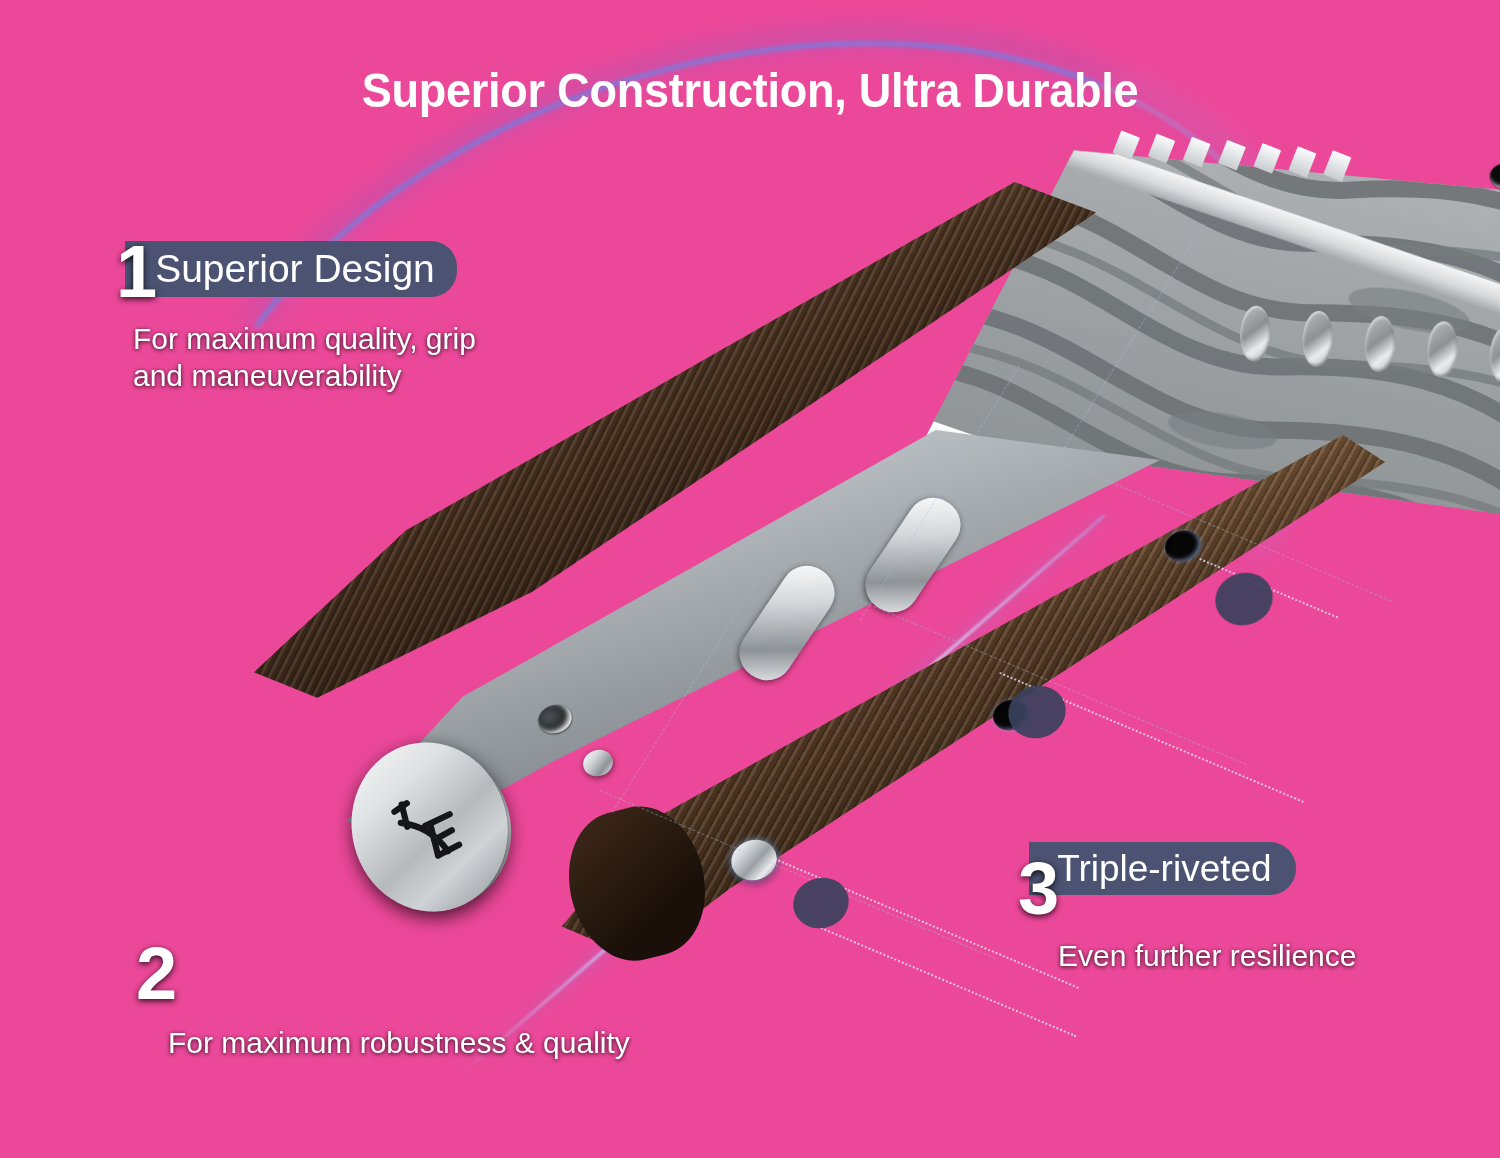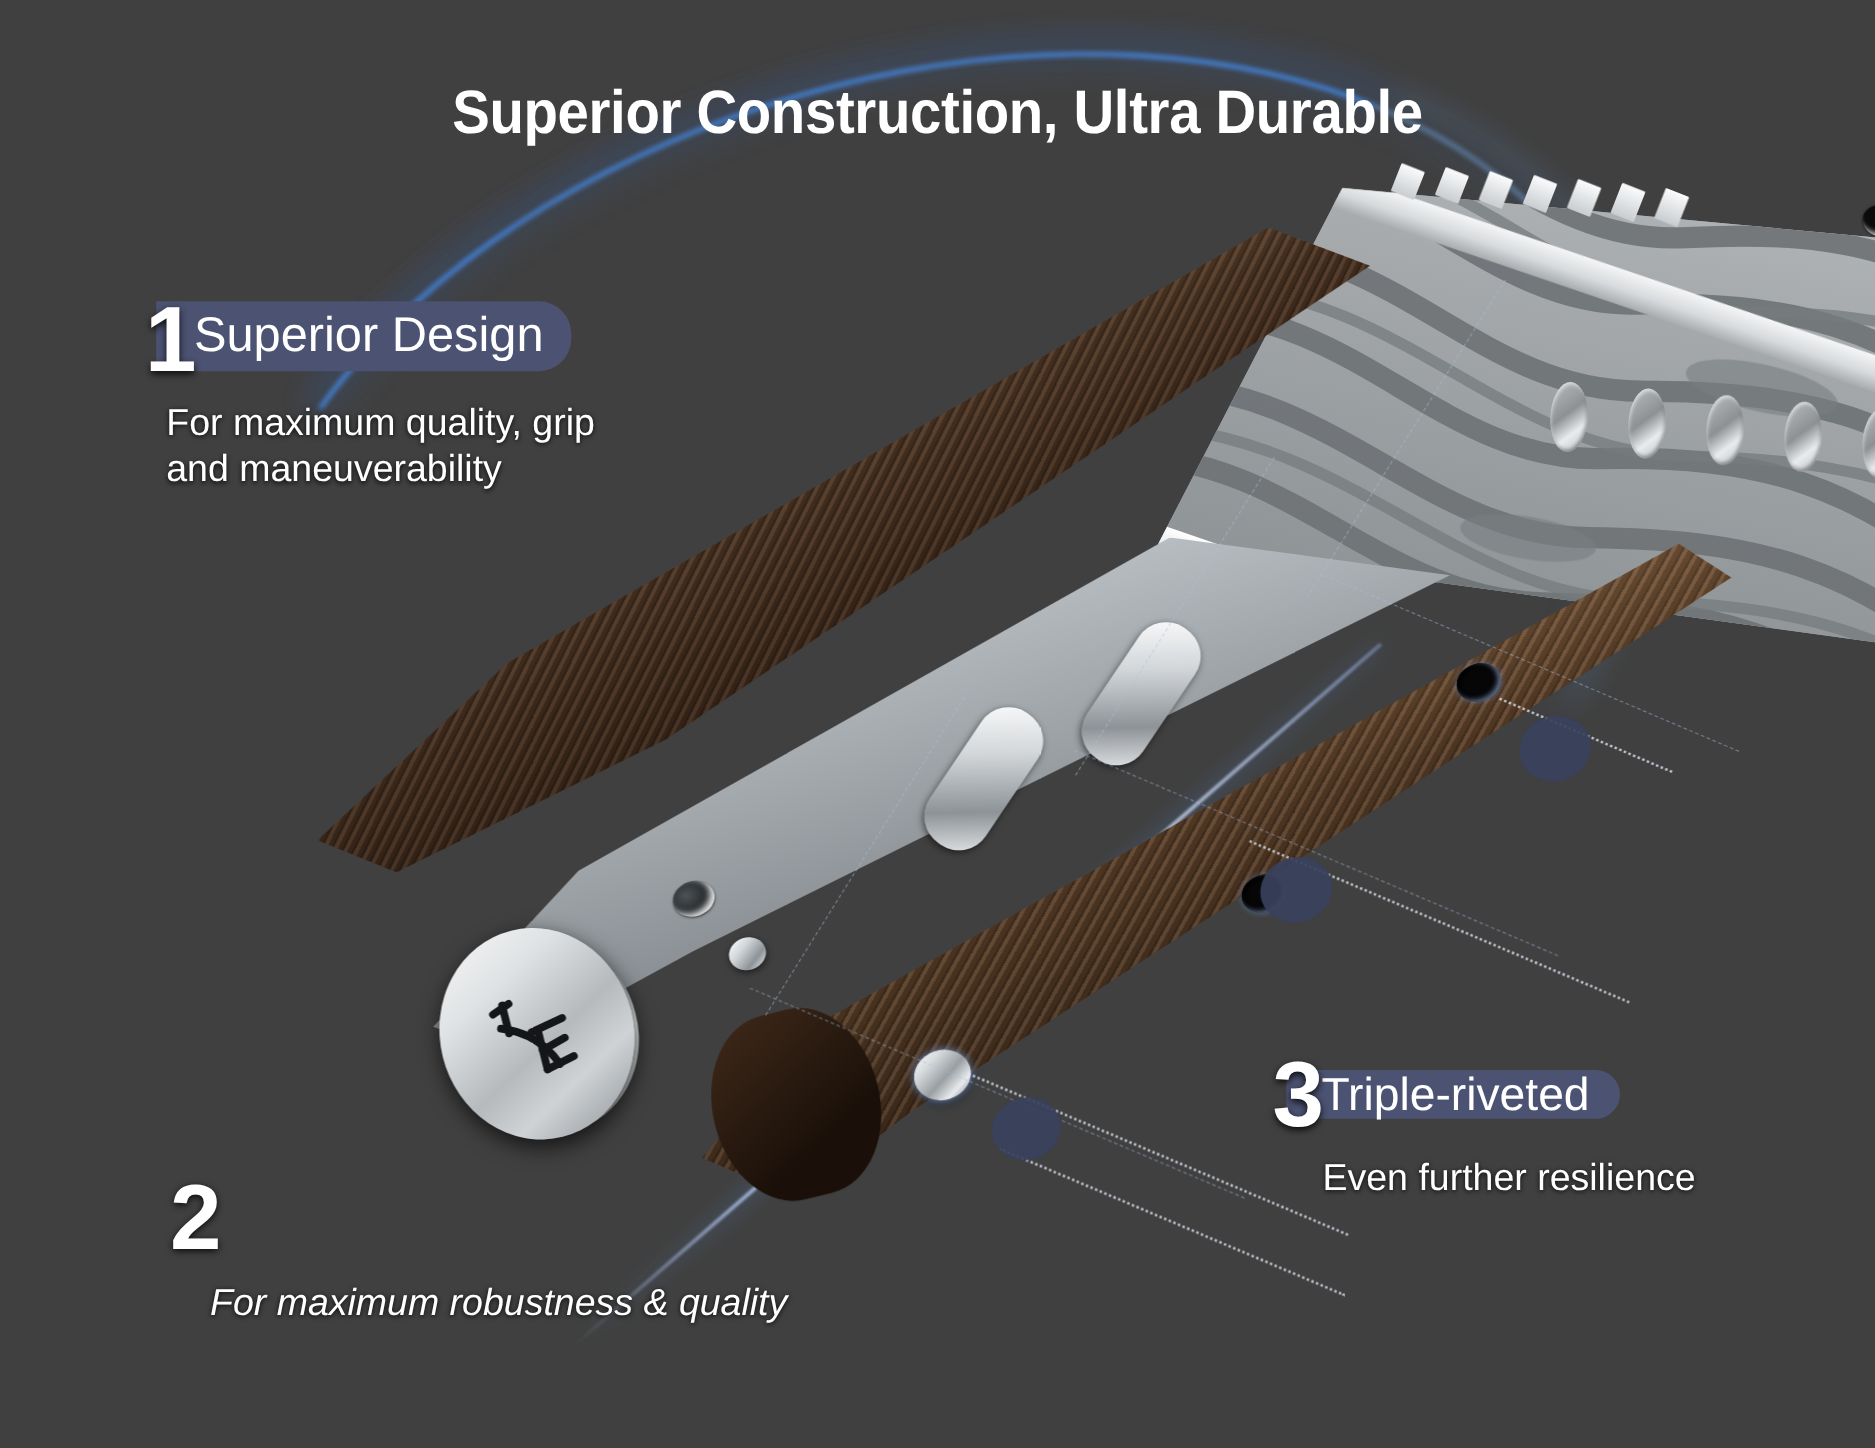--- a/index.html
+++ b/index.html
@@ -7,21 +7,21 @@
   html,body { background:#000; }
   body {
     width:1500px; height:1158px;
     font-family:"Liberation Sans", sans-serif;
     overflow:hidden;
     position:relative;
   }
   #stage {
     position:relative;
     width:1500px; height:1158px;
-    background:#404040;
+    background:#ec4899;
     overflow:hidden;
   }
 
   
   .title {
     position:absolute;
     top:62px; left:0; width:1500px;
     text-align:center;
     color:#ffffff;
     font-size:49px;
@@ -307,26 +307,26 @@
   
   #callout-1 { left:116px; top:238px; }
   #callout-1 .num { font-size:74px; margin-right:-8px; margin-bottom:-8px; }
   #callout-1 .pill { height:56px; padding:0 22px 0 30px; font-size:39px; margin-left:-22px; margin-bottom:1px; }
   #callout-1 .desc { margin-top:22px; margin-left:17px; font-size:30px; }
 
   
   #callout-2 { left:136px; top:940px; }
   #callout-2 .num { font-size:74px; margin-right:-8px; margin-bottom:-8px; }
   #callout-2 .pill { height:52px; padding:0 24px 0 28px; font-size:37px; margin-left:-20px; margin-bottom:2px; }
-  #callout-2 .desc { margin-top:24px; margin-left:32px; font-size:30px;font-style:italic; }
+  #callout-2 .desc { margin-top:24px; margin-left:32px; font-size:30px; }
 
   
   #callout-3 { left:1018px; top:842px; }
   #callout-3 .num { font-size:74px; margin-right:-8px; margin-bottom:-8px; }
-  #callout-3 .pill { height:39px; padding:0 24px 0 28px; font-size:37px; margin-left:-20px; margin-bottom:7px; }
+  #callout-3 .pill { height:53px; padding:0 24px 0 28px; font-size:37px; margin-left:-20px; margin-bottom:20px; }
   #callout-3 .desc { margin-top:22px; margin-left:40px; font-size:30px; }
 </style>
 </head>
 <body>
 
 <div id="stage">
 
   <div class="title">Superior Construction, Ultra Durable</div>
 
   <div class="art">

